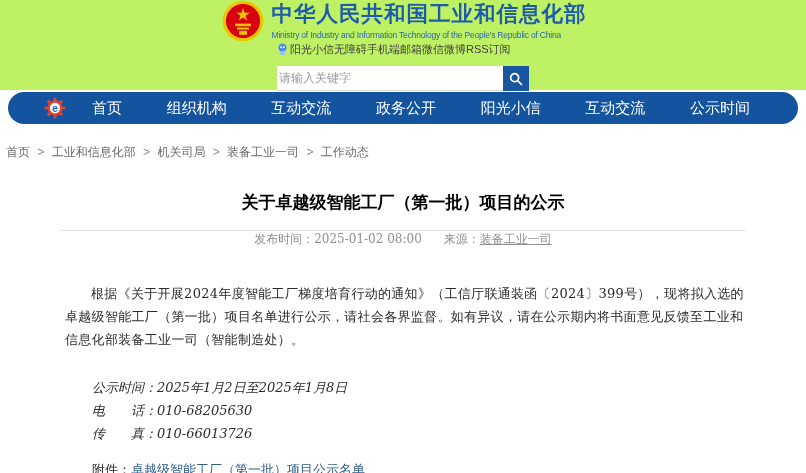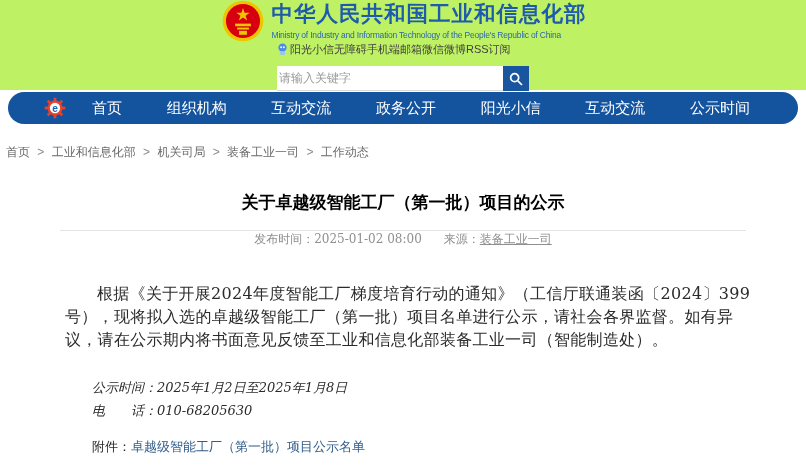--- a/index.html
+++ b/index.html
@@ -33,21 +33,21 @@
   .breadcrumb a { color:#6a6a6a; text-decoration:none; }
   .breadcrumb .sep { margin:0 4px; color:#8a8a8a; }
 
   
   .article { position:relative; height:323px; font-family:"DejaVu Serif","Liberation Serif",serif; }
   .article-title { text-align:center; font-family:"Liberation Sans","DejaVu Sans",sans-serif; font-size:17px; font-weight:bold; color:#000; margin-top:24px; }
   .divider { height:1px; background:#e3e3e3; margin:16px 60px 0 60px; }
   .meta { text-align:center; font-size:12px; color:#8f8f8f; }
   .meta .gap { display:inline-block; width:22px; }
   .meta .src-val { text-decoration:underline; }
-  .body-text { margin:34px 50px 16px 65px; font-size:16px; line-height:23px; color:#2b2b2b; text-indent:2em; letter-spacing:0.3px; }
+  .body-text { margin:34px 50px 16px 65px; font-size:13px; line-height:23px; color:#2b2b2b; text-indent:2em; letter-spacing:0.3px; }
   .info-block { margin:25px 0 0 92px; font-size:13px; color:#2b2b2b; }
   .info-line { line-height:23px;font-style:italic; }
   .attachment { margin:16px 0 0 92px; font-size:13px; color:#2b2b2b; }
   .attachment a { color:#305d8a; text-decoration:none; }
 </style>
 </head>
 <body>
 
 <div class="header">
   <div class="header-left">
@@ -138,19 +138,20 @@
 
   <div class="meta">
     <span>发布时间：</span><span>2025-01-02 08:00</span><span class="gap"></span><span>来源：</span><span class="src-val">装备工业一司</span>
   </div>
 
   <p class="body-text">根据《关于开展2024年度智能工厂梯度培育行动的通知》（工信厅联通装函〔2024〕399号），现将拟入选的卓越级智能工厂（第一批）项目名单进行公示，请社会各界监督。如有异议，请在公示期内将书面意见反馈至工业和信息化部装备工业一司（智能制造处）。</p>
 
   <div class="info-block">
     <div class="info-line"><span>公示时间：</span><span>2025年1月2日至2025年1月8日</span></div>
     <div class="info-line"><span>电　　话：</span><span>010-68205630</span></div>
+    <div class="info-line"><span>传　　真：</span><span>010-66013726</span></div>
   </div>
 
   <div class="attachment">
     <span>附件：</span><a href="#">卓越级智能工厂（第一批）项目公示名单</a>
   </div>
 
 </div>
 
 </body></html>

